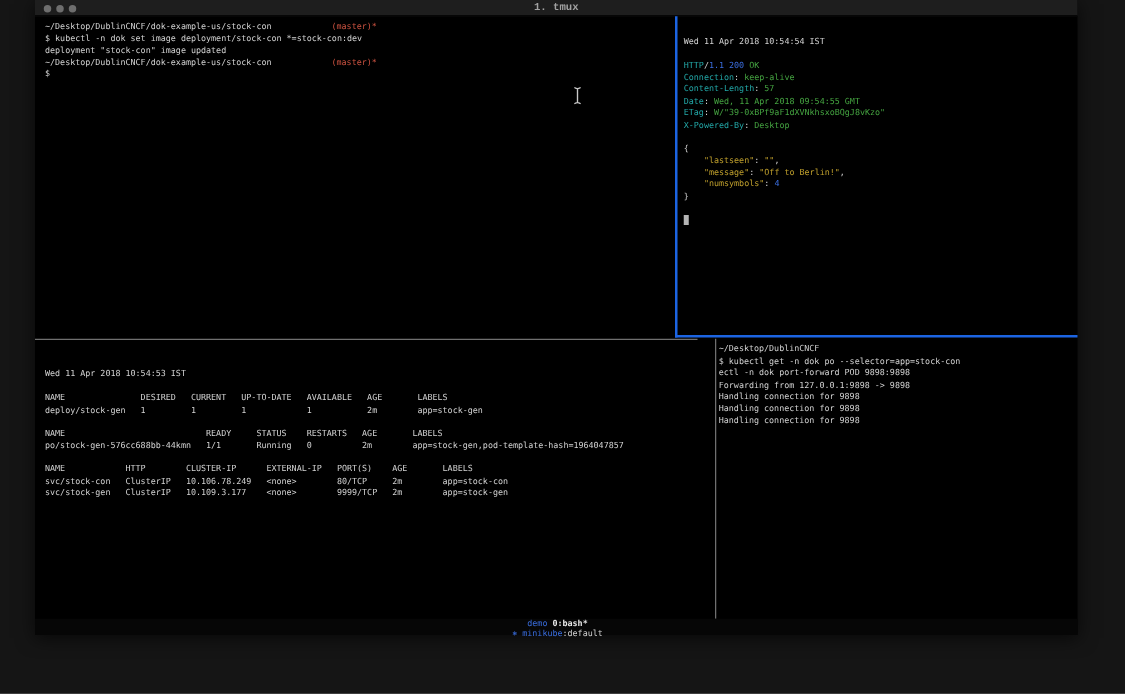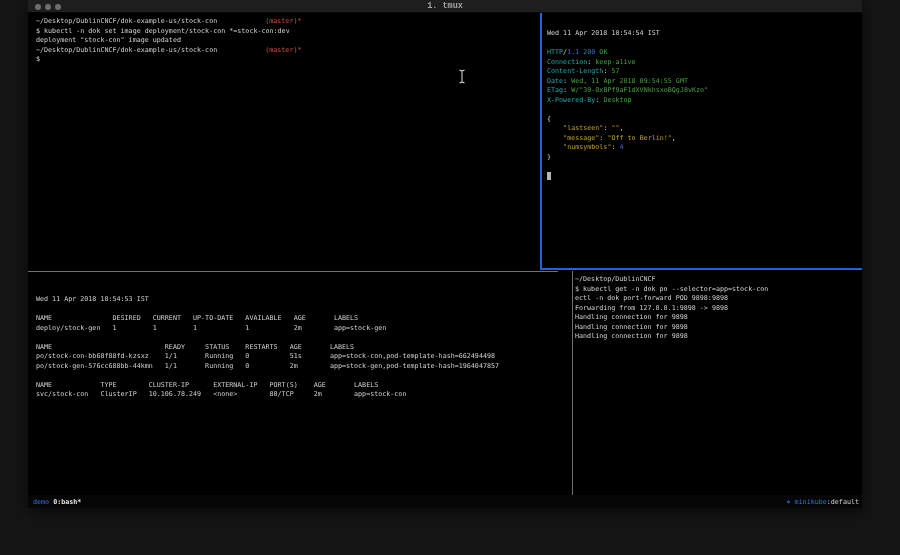--- a/index.html
+++ b/index.html
@@ -40,21 +40,21 @@
   .c-cyan   { color:#22a7a7; }
   .c-green  { color:#44a340; }
   .c-blue   { color:#3a6ee0; }
   .c-yellow { color:#c0a02c; }
   .c-bold   { color:#e9e9e9; font-weight:bold; }
   .c-cursor { background:#b5b5b5; color:#b5b5b5; }
   
   .statusbar {
     position:absolute; left:0; bottom:0; width:100%; height:13px;
     background:#060606; display:flex; justify-content:space-between; align-items:center;
-    padding:0 3px 0 5px; font-size:6.7px;
+    padding:0 3px 0 5px; font-size:6.7px;flex-direction:column;
   }
   .sb-left span, .sb-right span { white-space:pre; }
   
   .ibeam { position:absolute; left:458px; top:69px; width:8px; height:15px; }
 </style>
 </head>
 <body>
 
 <div class="desktop">
   <div class="window">
@@ -100,25 +100,25 @@
     <div class="divider div-h-blue"></div>
     <div class="divider div-h-gray"></div>
 
     <div class="pane pane-bl">
         <div class="tl"><span class="c-plain">Wed 11 Apr 2018 10:54:53 IST</span></div>
         <div class="tl"><span class="c-plain"></span></div>
         <div class="tl"><span class="c-plain">NAME               DESIRED   CURRENT   UP-TO-DATE   AVAILABLE   AGE       LABELS</span></div>
         <div class="tl"><span class="c-plain">deploy/stock-gen   1         1         1            1           2m        app=stock-gen</span></div>
         <div class="tl"><span class="c-plain"></span></div>
         <div class="tl"><span class="c-plain">NAME                            READY     STATUS    RESTARTS   AGE       LABELS</span></div>
-        <div class="tl"><span class="c-plain">po/stock-con-bb68f88fd-kzsxz    1/1       Running   0          51s       app=stock-con,pod-template-hash=662494498</span></div>
         <div class="tl"><span class="c-plain">po/stock-gen-576cc688bb-44kmn   1/1       Running   0          2m        app=stock-gen,pod-template-hash=1964047857</span></div>
         <div class="tl"><span class="c-plain"></span></div>
-        <div class="tl"><span class="c-plain">NAME            TYPE        CLUSTER-IP      EXTERNAL-IP   PORT(S)    AGE       LABELS</span></div>
+        <div class="tl"><span class="c-plain">NAME            HTTP        CLUSTER-IP      EXTERNAL-IP   PORT(S)    AGE       LABELS</span></div>
         <div class="tl"><span class="c-plain">svc/stock-con   ClusterIP   10.106.78.249   &lt;none&gt;        80/TCP     2m        app=stock-con</span></div>
+        <div class="tl"><span class="c-plain">svc/stock-gen   ClusterIP   10.109.3.177    &lt;none&gt;        9999/TCP   2m        app=stock-gen</span></div>
       </div>
 
     <div class="divider div-v-gray"></div>
 
     <div class="pane pane-br">
         <div class="tl"><span class="c-plain">~/Desktop/DublinCNCF</span></div>
         <div class="tl"><span class="c-plain">$ kubectl get -n dok po --selector=app=stock-con</span></div>
         <div class="tl"><span class="c-plain">ectl -n dok port-forward POD 9898:9898</span></div>
         <div class="tl"><span class="c-plain">Forwarding from 127.0.0.1:9898 -&gt; 9898</span></div>
         <div class="tl"><span class="c-plain">Handling connection for 9898</span></div>

